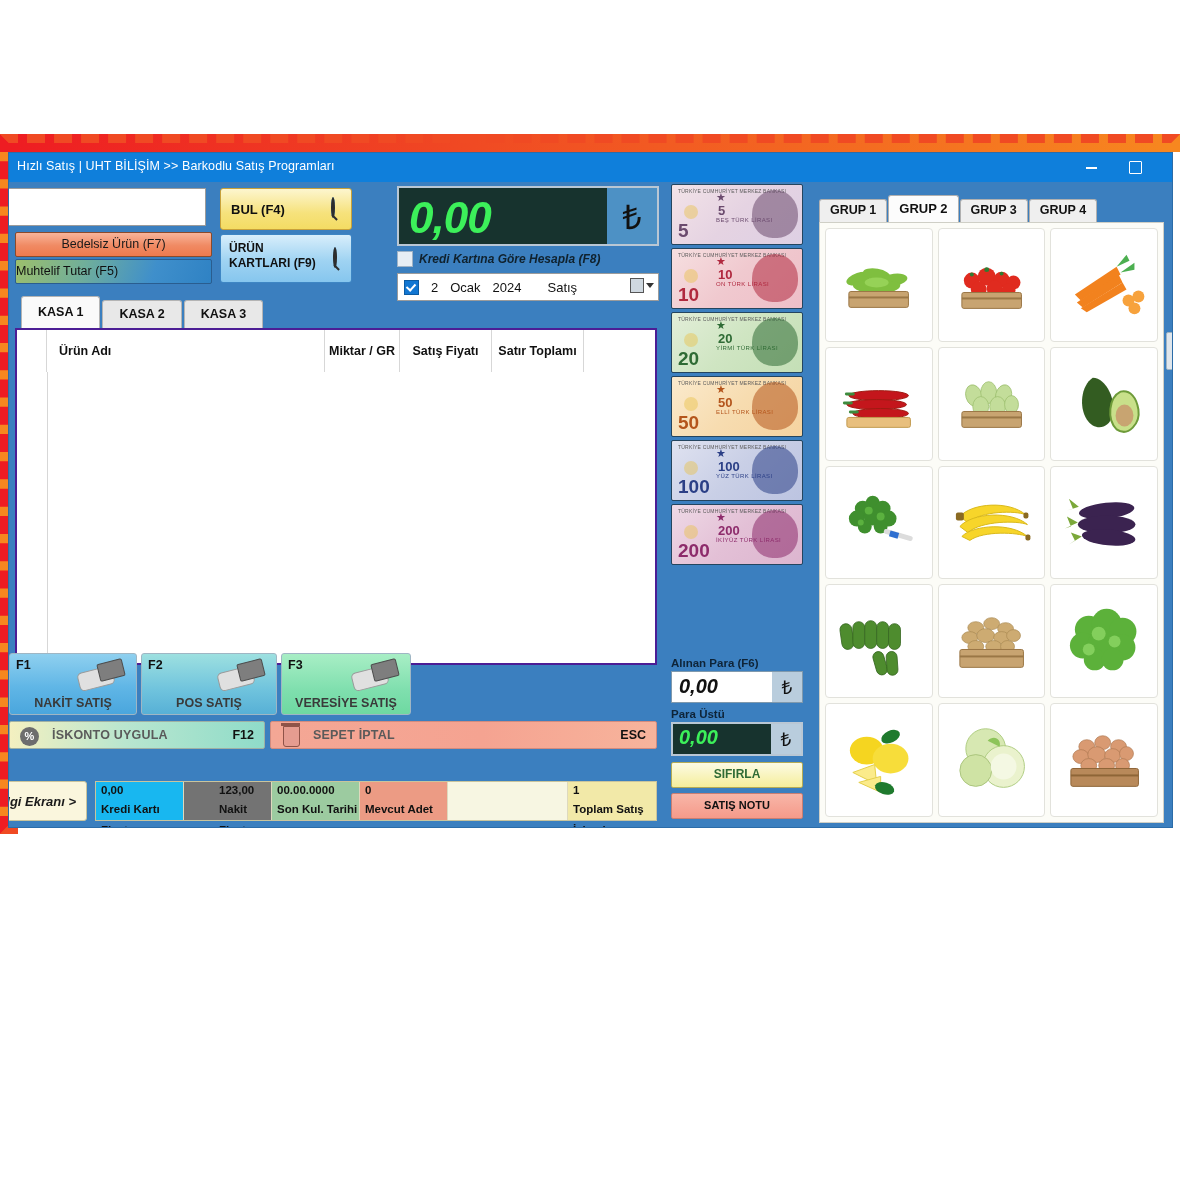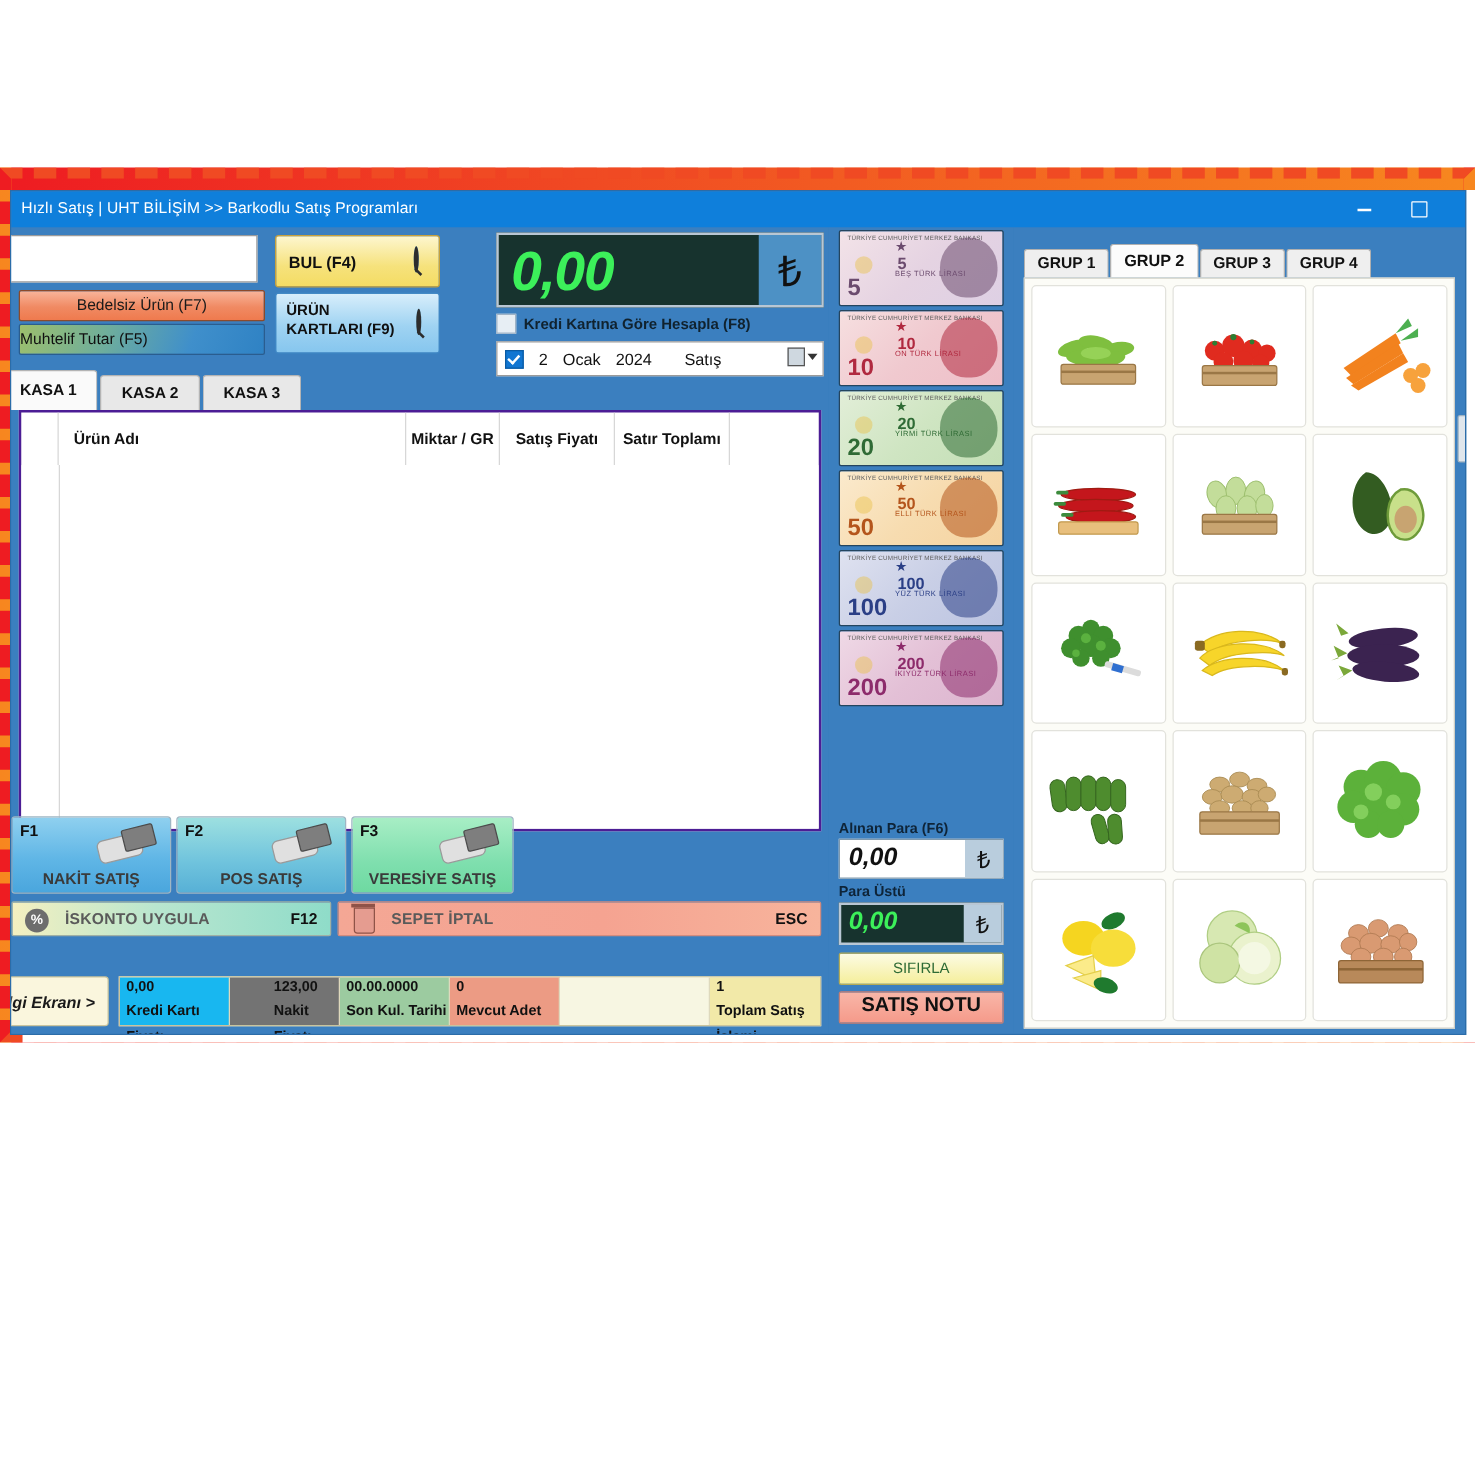--- a/index.html
+++ b/index.html
@@ -85,39 +85,39 @@
   .mag .glass{width:17px;height:17px;border:2.2px solid #2d2d2d;border-radius:50%;background:#7ec8f2;box-sizing:border-box;}
   .mag .handle{position:absolute;left:1px;top:15px;width:7px;height:2.4px;background:#2d2d2d;transform:rotate(45deg);transform-origin:left center;}
 
   
   #tot-wrap{position:absolute;left:388px;top:4px;width:262px;}
   #tot-box{
     height:60px;box-sizing:border-box;border:2px solid #b9c7d4;background:#17332e;position:relative;
   }
   #tot-val{position:absolute;left:10px;top:5px;font-size:44px;font-weight:bold;font-style:italic;color:#3cf05a;letter-spacing:-1px;font-family:"Liberation Sans",sans-serif;}
   #tot-cur{position:absolute;right:0;top:0;width:50px;height:100%;background:#4d91c5;display:flex;align-items:center;justify-content:center;font-size:34px;color:#111;}
-  #kk-row{margin-top:3px;height:20px;display:flex;align-items:center;}
+  #kk-row{margin-top:3px;height:20px;display:flex;align-items:center;font-style:italic;}
   #kk-box{width:14px;height:14px;background:#e7eef4;border:1px solid #9fb3c6;margin-right:6px;}
   #kk-lbl{font-size:12px;font-weight:bold;color:#10222e;}
   #date-row{
     margin-top:4px;height:26px;background:#fff;border:1px solid #9b9b9b;display:flex;align-items:center;position:relative;
   }
   #date-chk{width:13px;height:13px;background:#1176d2;border:1px solid #0b5ba3;margin-left:6px;position:relative;}
   #date-chk:after{content:"";position:absolute;left:3px;top:1px;width:4px;height:7px;border:solid #fff;border-width:0 2px 2px 0;transform:rotate(42deg);}
   .dseg{font-size:13px;color:#111;}
   #d-day{margin-left:12px;}
   #d-mon{margin-left:12px;}
   #d-yr{margin-left:12px;}
   #d-wd{margin-left:26px;}
   #date-drop{position:absolute;right:4px;top:4px;display:flex;align-items:center;}
   #date-drop .cal{width:12px;height:13px;border:1.4px solid #555;background:#cfd8e0;}
   #date-drop .cv{margin-left:2px;border-left:4px solid transparent;border-right:4px solid transparent;border-top:5px solid #333;}
 
   
-  #kasatabs{position:absolute;left:-10px;top:115px;height:31px;display:flex;align-items:flex-end;}
+  #kasatabs{position:absolute;left:-10px;top:115px;height:31px;display:flex;align-items:flex-end;padding-left:22px;}
   .kasa{
     height:27px;line-height:26px;padding:0 16px;font-size:12.5px;font-weight:bold;color:#111;
     background:#e8e8e8;border:1px solid #b4b4b4;border-bottom:none;margin-right:2px;
     border-radius:3px 3px 0 0;
   }
   .kasa.on{background:#fafafa;height:31px;line-height:30px;}
 
   
   #grid{
     position:absolute;left:6px;top:146px;right:6px;bottom:162px;
@@ -206,23 +206,23 @@
 
   #cashpanel{position:absolute;left:8px;bottom:8px;width:132px;}
   .clabel{font-size:11.5px;font-weight:bold;color:#0e2438;margin-bottom:2px;}
   #alinan-box{height:30px;background:#fff;border:1px solid #7f99ad;position:relative;margin-bottom:5px;}
   #alinan-val{position:absolute;left:7px;top:3px;font-size:20px;font-weight:bold;font-style:italic;color:#111;}
   #alinan-cur{position:absolute;right:0;top:0;width:30px;height:100%;background:#b9cddd;display:flex;align-items:center;justify-content:center;font-size:19px;color:#111;}
   #ustu-box{height:30px;background:#17332e;border:2px solid #b9c7d4;position:relative;margin-bottom:6px;}
   #ustu-val{position:absolute;left:6px;top:2px;font-size:20px;font-weight:bold;font-style:italic;color:#3cf05a;}
   #ustu-cur{position:absolute;right:0;top:0;width:30px;height:100%;background:#b9cddd;display:flex;align-items:center;justify-content:center;font-size:19px;color:#111;}
   #btn-sifirla{height:24px;border:1px solid #b4ab55;border-radius:2px;background:linear-gradient(180deg,#fcfbe4 0%,#f5ee9b 100%);
-    text-align:center;line-height:22px;font-size:12px;font-weight:normal;color:#2f6b35;margin-bottom:5px;}
+    text-align:center;line-height:22px;font-size:12px;font-weight:bold;color:#2f6b35;margin-bottom:5px;}
   #btn-satisnotu{height:24px;border:1px solid #c87e72;border-radius:2px;background:linear-gradient(180deg,#f8b6a8 0%,#f59a8a 100%);
-    text-align:center;line-height:22px;font-size:16px;font-weight:bold;color:#111;}
+    text-align:center;line-height:22px;font-size:11px;font-weight:bold;color:#111;}
 
   
   #prods{position:absolute;left:802px;top:0;right:0;bottom:0;background:#3b7fbf;}
   #ptabs{position:absolute;left:8px;top:14px;height:26px;display:flex;align-items:flex-end;}
   .ptab{height:22px;line-height:21px;padding:0 10px;font-size:12.5px;font-weight:bold;color:#111;
     background:#efefef;border:1px solid #b0b0b0;border-bottom:none;border-radius:3px 3px 0 0;margin-right:1px;}
   .ptab.on{background:#fcfcfc;height:26px;line-height:25px;font-size:13px;}
   #pgrid{position:absolute;left:8px;top:40px;right:8px;bottom:4px;background:#fcfcf7;border:1px solid #cfcfc6;
     display:grid;grid-template-columns:repeat(3,1fr);grid-auto-rows:1fr;gap:5px;padding:5px;box-sizing:border-box;overflow:hidden;}
   .pcell{background:#fff;border:1px solid #e2e2dc;border-radius:4px;position:relative;overflow:hidden;}

